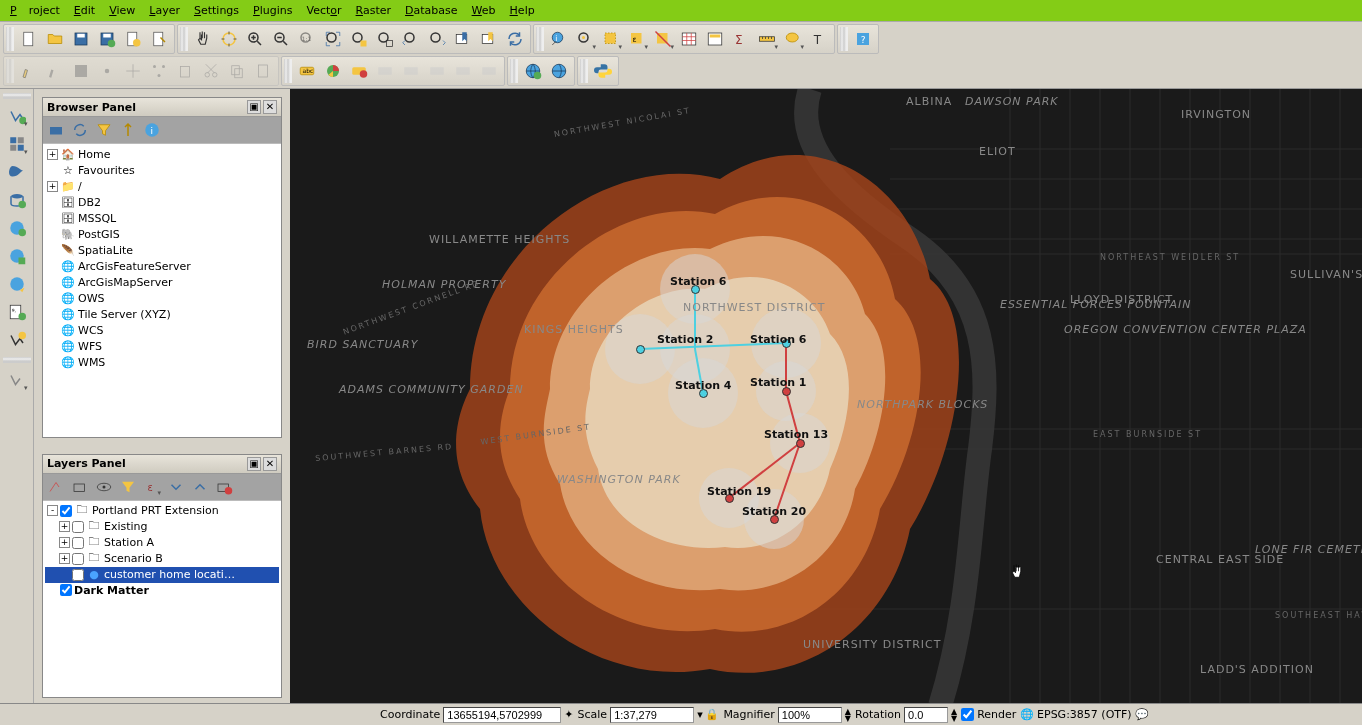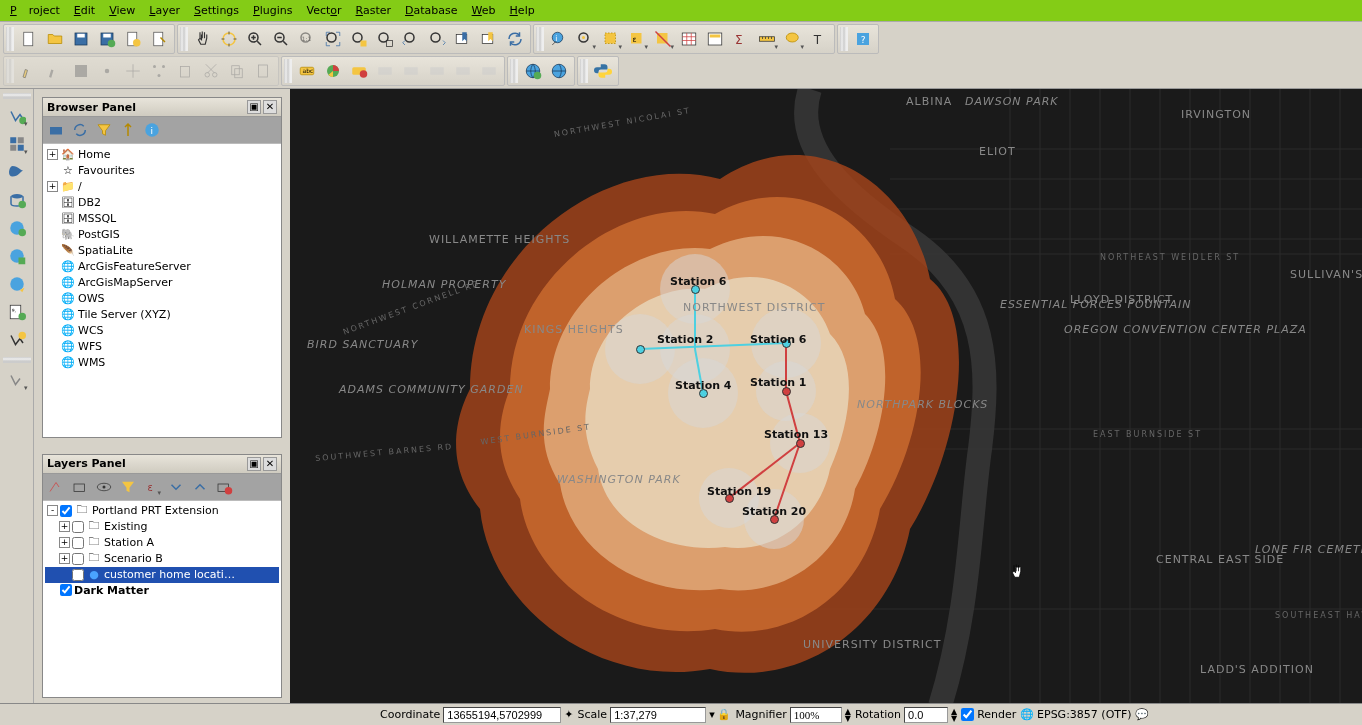--- a/index.html
+++ b/index.html
@@ -785,27 +785,27 @@
 
 <div class="statusbar">
   <div style="flex:0 0 370px"></div>
   <div class="field">
     <span>Coordinate</span>
     <input type="text" style="width: 118px;" value="13655194,5702999">
     <span>✦</span>
   </div>
   <div class="field">
     <span>Scale</span>
-    <input type="text" style="width: 96px;" value="1:37,279">
+    <input type="text" style="width: 84px;" value="1:37,279">
     <span>▾</span>
     <span>🔒</span>
   </div>
   <div class="field">
     <span>Magnifier</span>
-    <input type="text" style="width: 52px; font-family: Liberation Serif, serif;" value="100%">
+    <input type="text" style="width: 64px;" value="100%">
     <span style="font-size:8px;line-height:7px">▲<br>▼</span>
   </div>
   <div class="field">
     <span>Rotation</span>
     <input type="text" style="width: 44px;" value="0.0">
     <span style="font-size:8px;line-height:7px">▲<br>▼</span>
   </div>
   <div class="field">
     <input type="checkbox" checked="" style="">
     <span>Render</span>

